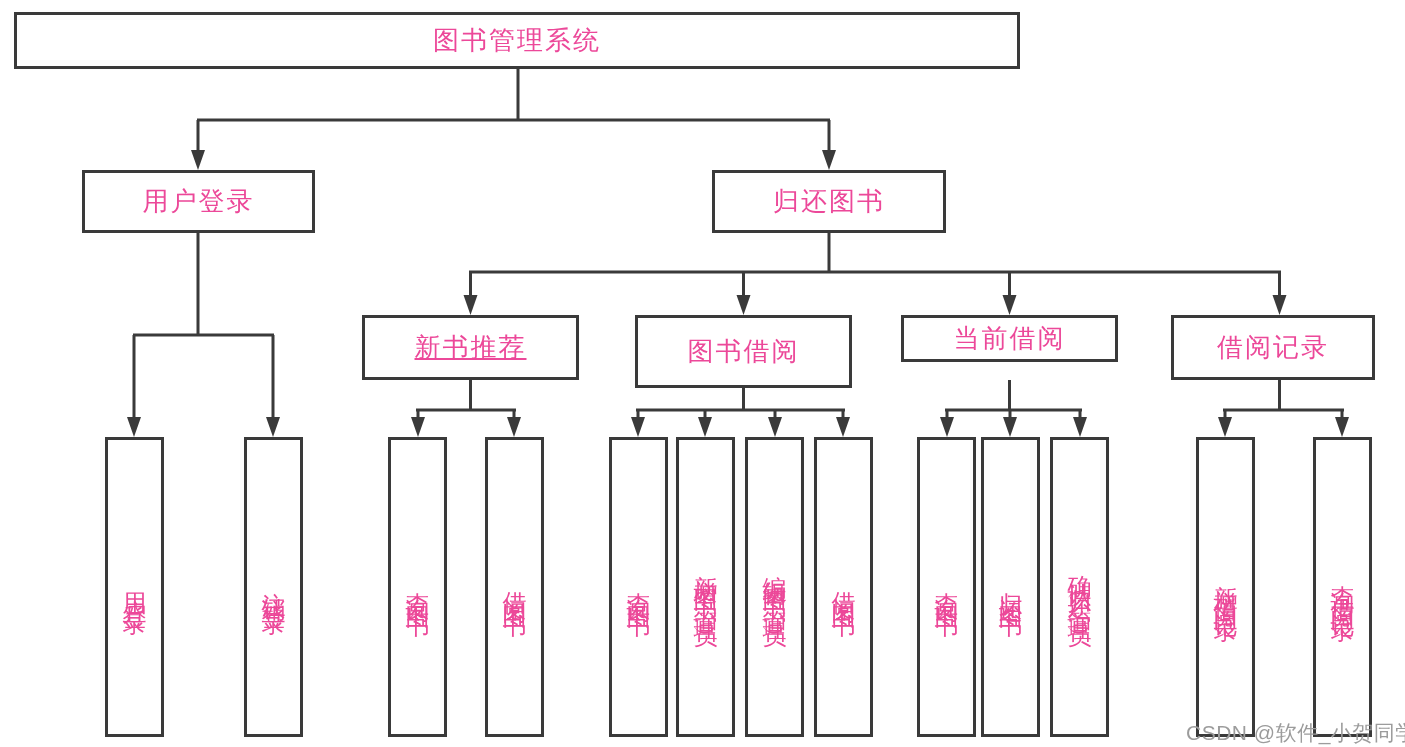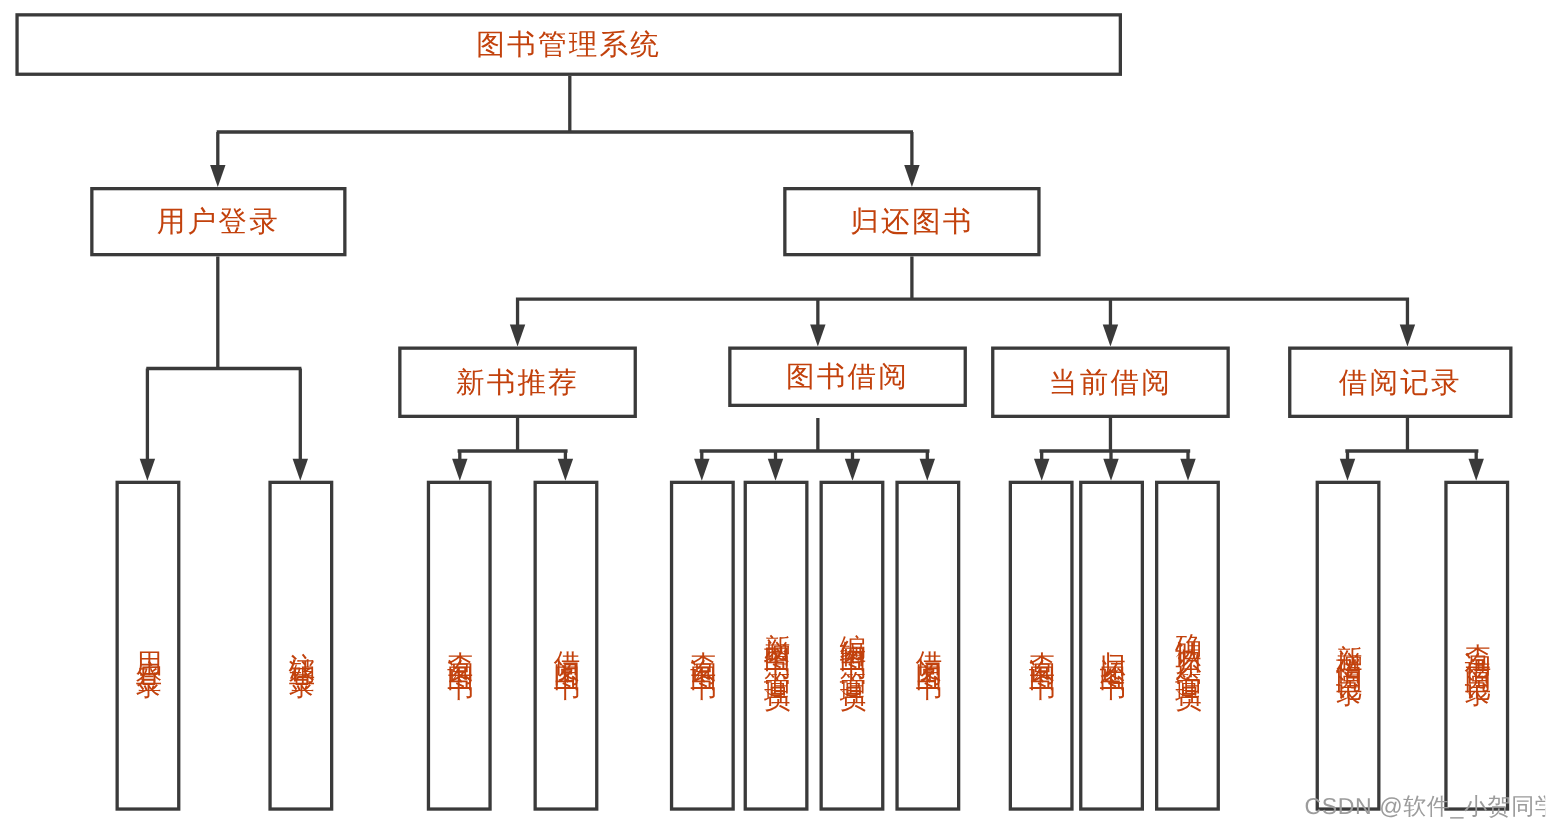--- a/index.html
+++ b/index.html
@@ -21,21 +21,21 @@
     height: 747px;
     pointer-events: none;
   }
   .node {
     position: absolute;
     background: #ffffff;
     border: 3px solid #3a3a3a;
     display: flex;
     align-items: center;
     justify-content: center;
-    color: #c2410c;
+    color: #ec4899;
     font-size: 26px;
     letter-spacing: 2px;
     white-space: nowrap;
   }
   .hbox { height: 63px; }
   .root-box {
     left: 14px; top: 12px;
     width: 1006px; height: 57px;
   }
   .vbox {
@@ -113,27 +113,27 @@
     <span>图书管理系统</span>
   </div>
 
   <div class="node hbox" style="left:82px; top:170px; width:233px;">
     <span>用户登录</span>
   </div>
   <div class="node hbox" style="left:712px; top:170px; width:234px;">
     <span>归还图书</span>
   </div>
 
-  <div class="node hbox" style="left:362px; top:315px; width:217px; height:65px;">
+  <div class="node hbox" style="left:362px; top:315px; width:217px; height:65px;text-decoration:underline;">
     <span>新书推荐</span>
   </div>
-  <div class="node hbox" style="left:635px; top:315px; width:217px; height:55px;margin-left:27px;">
+  <div class="node hbox" style="left:635px; top:315px; width:217px; height:73px;">
     <span>图书借阅</span>
   </div>
-  <div class="node hbox" style="left:901px; top:315px; width:217px; height:65px;">
+  <div class="node hbox" style="left:901px; top:315px; width:217px; height:47px;">
     <span>当前借阅</span>
   </div>
   <div class="node hbox" style="left:1171px; top:315px; width:204px; height:65px;">
     <span>借阅记录</span>
   </div>
 
   <div class="node vbox" style="left:105px;">
     <span class="vtext">用户登录</span>
   </div>
   <div class="node vbox" style="left:244px;">

